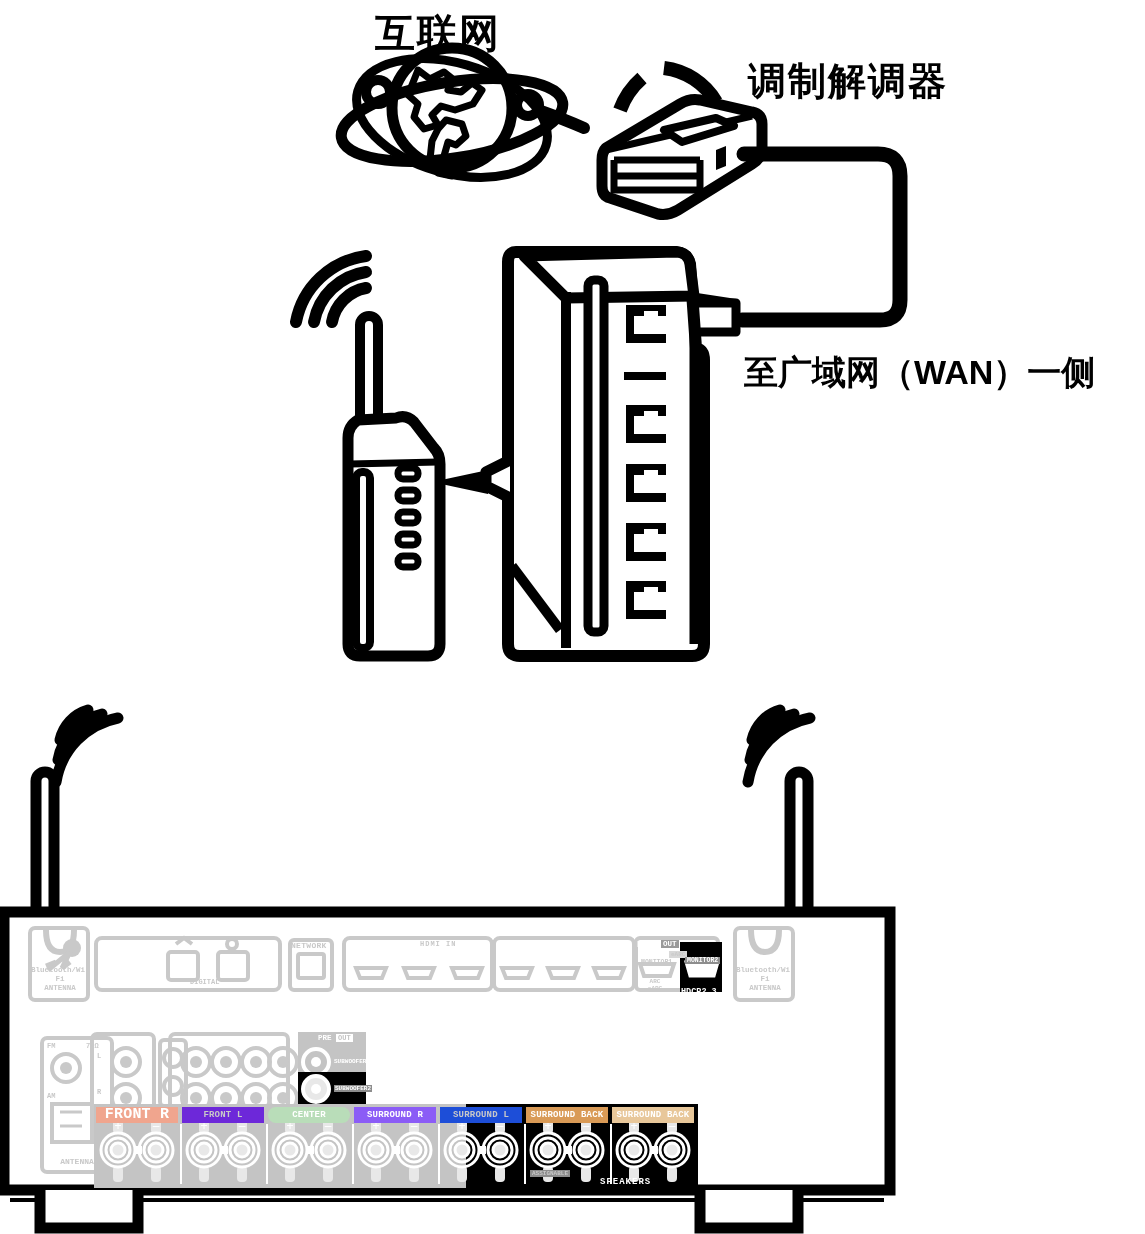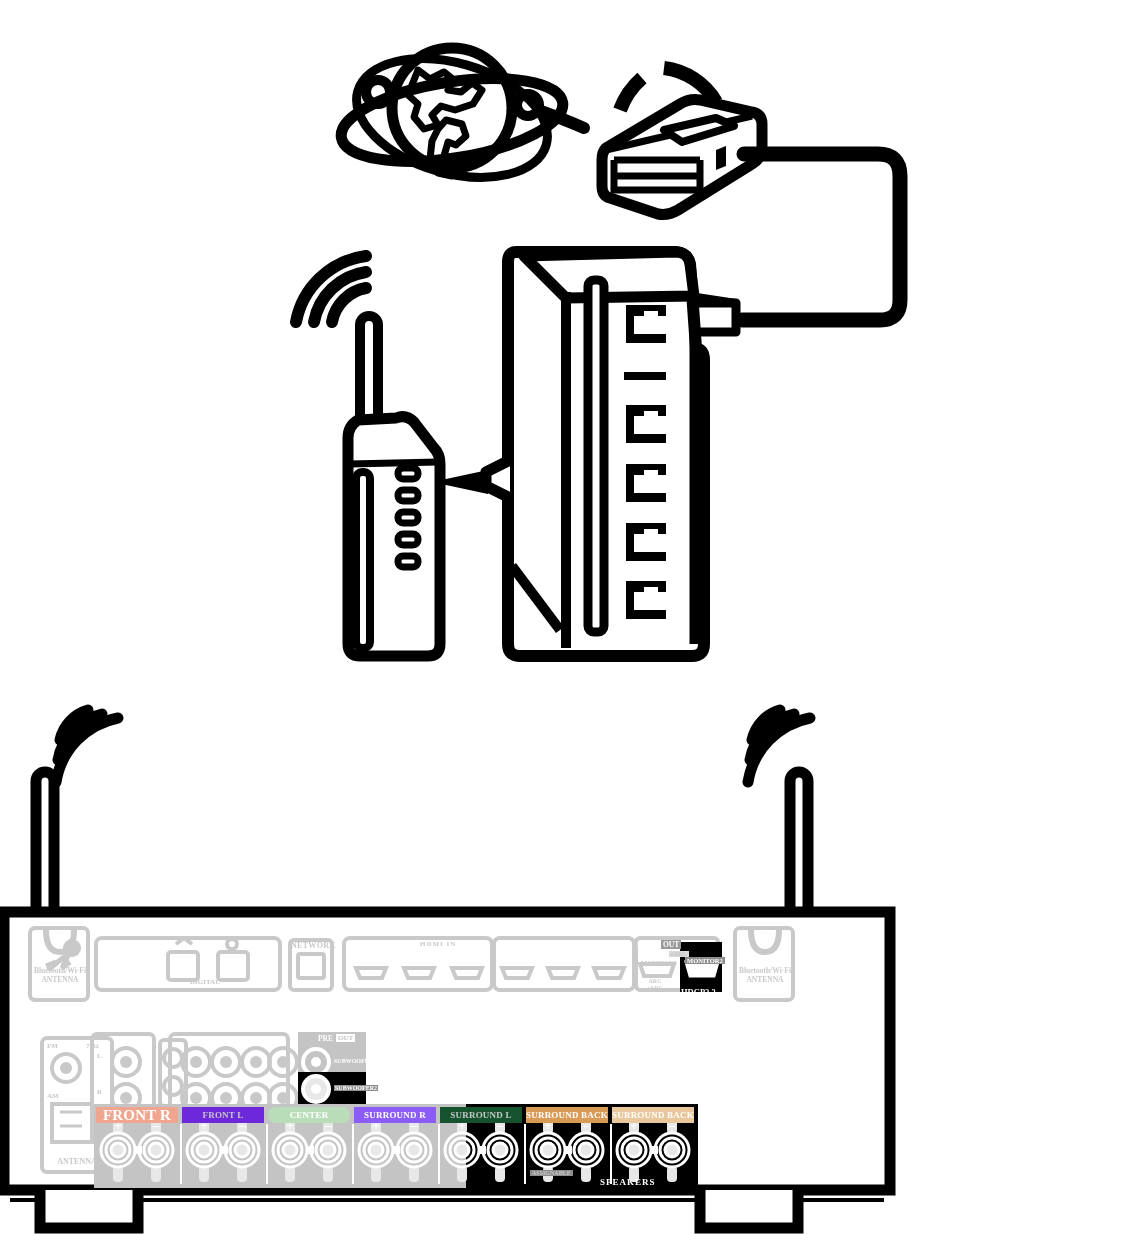--- a/index.html
+++ b/index.html
@@ -5,27 +5,30 @@
   html,body{margin:0;padding:0;background:#fff;}
   body{width:1145px;height:1234px;position:relative;overflow:hidden;
        font-family:"Liberation Sans","DejaVu Sans",sans-serif;color:#000;}
   .stage{position:absolute;left:0;top:0;width:1145px;height:1234px;}
   .lbl{position:absolute;font-weight:bold;color:#000;white-space:nowrap;}
   .lbl-internet{left:375px;top:6px;font-size:40px;letter-spacing:2px;}
   .lbl-modem{left:748px;top:56px;font-size:38px;letter-spacing:2px;}
   .lbl-wan{left:744px;top:350px;font-size:34px;letter-spacing:0px;}
   .lbl-router{left:178px;top:687px;font-size:38px;letter-spacing:2px;}
   svg{position:absolute;left:0;top:0;}
-  .pnl-text{font-family:Liberation Serif, serif;font-weight:bold;}
+  .pnl-text{font-family:Liberation Mono, monospace;font-weight:bold;}
 </style>
 </head>
 <body>
 
 <div class="stage">
 
+  <div class="lbl lbl-internet">互联网</div>
+  <div class="lbl lbl-modem">调制解调器</div>
+  <div class="lbl lbl-wan">至广域网（WAN）一侧</div>
 
   <svg width="1145" height="1234" viewBox="0 0 1145 1234">
 
     <g fill="none" stroke="#000" stroke-width="11" stroke-linecap="round" stroke-linejoin="round">
 
       <circle cx="452" cy="108" r="60"></circle>
 
       <ellipse cx="452" cy="120" rx="112" ry="38" transform="rotate(-9 452 120)"></ellipse>
 
       <ellipse cx="452" cy="118" rx="98" ry="55" transform="rotate(16 452 118)" stroke-width="9"></ellipse>
@@ -427,19 +430,19 @@
     <div class="pnl-text" style="position:absolute;left:334px;top:1085px;font-size:6px;color:#ffffff;background:#8d8d8d;padding:0 1px;">SUBWOOFER2</div>
 
     <div class="pnl-text" style="position:absolute;left:600px;top:1177px;font-size:9px;color:#ffffff;letter-spacing:1px;">SPEAKERS</div>
     <div class="pnl-text" style="position:absolute;left:530px;top:1170px;font-size:6px;color:#c9c9c9;background:#8d8d8d;padding:0 2px;">ASSIGNABLE</div>
 
     <div id="spk-headers" style="position:absolute;left:0;top:0;">
         <div class="pnl-text" style="position: absolute; left: 96px; top: 1107px; width: 82px; height: 16px; background: rgb(240, 165, 142); color: rgb(255, 255, 255); font-size: 15px; line-height: 16px; text-align: center; letter-spacing: 0.2px; font-weight: bold; overflow: hidden;">FRONT  R</div>
         <div class="pnl-text" style="position: absolute; left: 182px; top: 1107px; width: 82px; height: 16px; background: #6d28d9; color: rgb(200, 200, 200); font-size: 9px; line-height: 16px; text-align: center; letter-spacing: 0.2px; font-weight: bold; overflow: hidden;">FRONT  L</div>
         <div class="pnl-text" style="position: absolute; left: 268px; top: 1107px; width: 82px; height: 16px; background: rgb(185, 221, 185); color: rgb(255, 255, 255); font-size: 9px; line-height: 16px; text-align: center; letter-spacing: 0.2px; font-weight: bold; overflow: hidden; border-radius: 8px;">CENTER</div>
         <div class="pnl-text" style="position: absolute; left: 354px; top: 1107px; width: 82px; height: 16px; background: #8b5cf6; color: rgb(255, 255, 255); font-size: 9px; line-height: 16px; text-align: center; letter-spacing: 0.2px; font-weight: bold; overflow: hidden;">SURROUND  R</div>
-        <div class="pnl-text" style="position: absolute; left: 440px; top: 1107px; width: 82px; height: 16px; background: #14532d; color: rgb(200, 200, 200); font-size: 9px; line-height: 16px; text-align: center; letter-spacing: 0.2px; font-weight: bold; overflow: hidden;">SURROUND  L</div>
+        <div class="pnl-text" style="position: absolute; left: 440px; top: 1107px; width: 82px; height: 16px; background: #1d4ed8; color: rgb(200, 200, 200); font-size: 9px; line-height: 16px; text-align: center; letter-spacing: 0.2px; font-weight: bold; overflow: hidden;">SURROUND  L</div>
         <div class="pnl-text" style="position: absolute; left: 526px; top: 1107px; width: 82px; height: 16px; background: rgb(217, 154, 86); color: rgb(255, 255, 255); font-size: 9px; line-height: 16px; text-align: center; letter-spacing: 0.2px; font-weight: bold; overflow: hidden;">SURROUND BACK  R</div>
         <div class="pnl-text" style="position: absolute; left: 612px; top: 1107px; width: 82px; height: 16px; background: rgb(232, 199, 154); color: rgb(255, 255, 255); font-size: 9px; line-height: 16px; text-align: center; letter-spacing: 0.2px; font-weight: bold; overflow: hidden;">SURROUND BACK  L</div>
       </div>
   </div>
 
 </div>
 
 </body></html>

